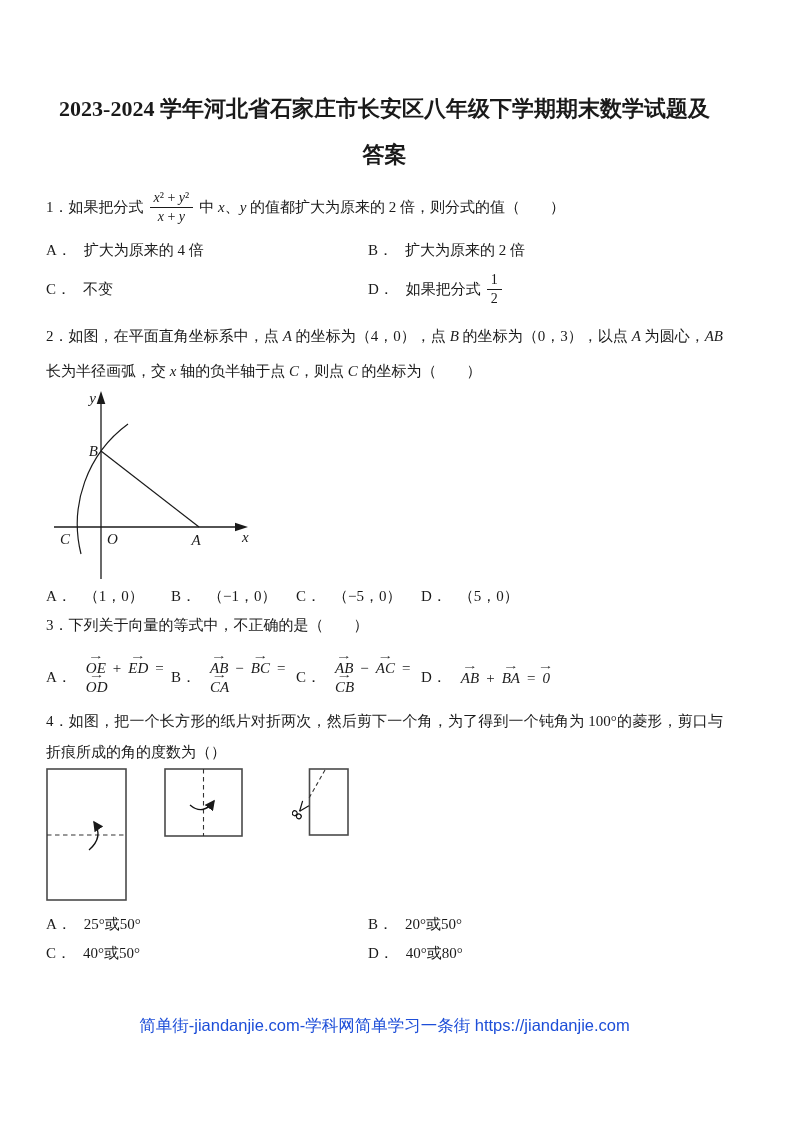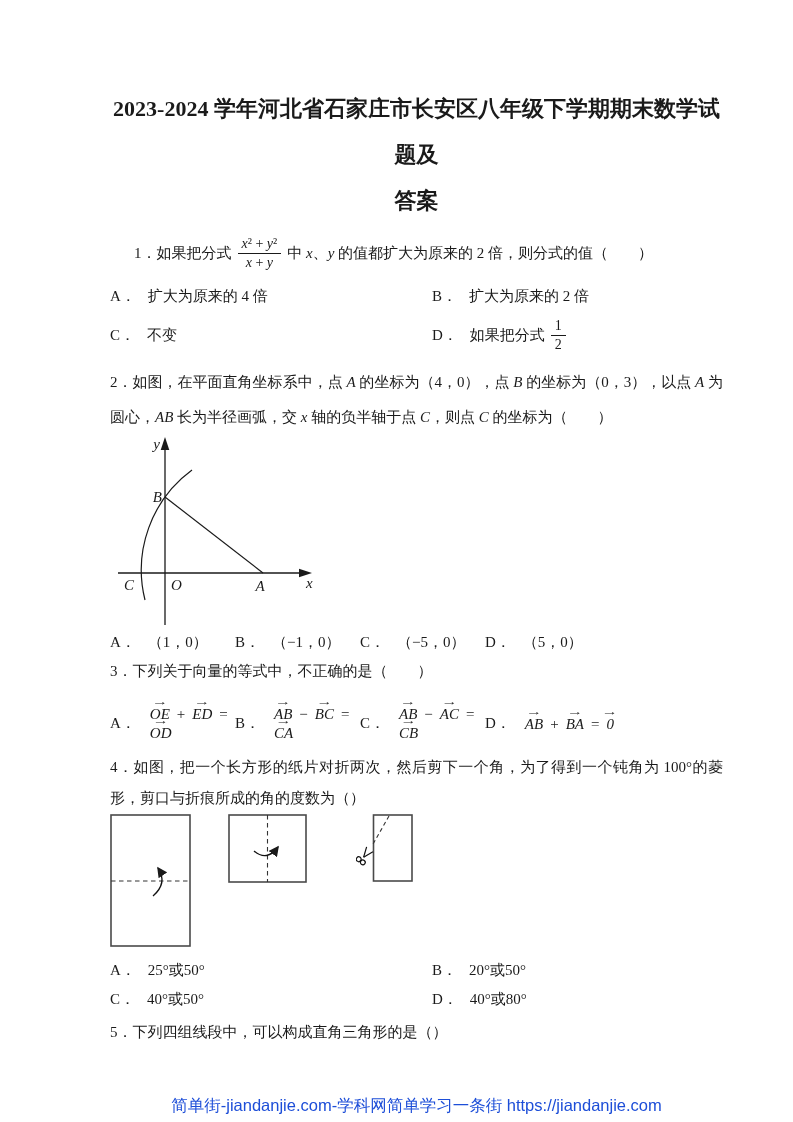--- a/index.html
+++ b/index.html
@@ -1,32 +1,32 @@
 <!DOCTYPE html>
 <html><head>
 <meta charset="utf-8">
 <style>
   html,body{margin:0;padding:0;background:#fff;}
   .page{
     position:relative;
     width:793px;height:1122px;
     box-sizing:border-box;
-    padding:86px 70px 0 110px;
+    padding:86px 70px 0 46px;
     overflow:hidden;
     background:#ffffff;
     font-family:"Liberation Serif","DejaVu Serif",serif;
     color:#1a1a1a;
     font-size:15px;
   }
   .title{ text-align:center; font-weight:700; font-size:22px; line-height:46px; margin:0 0 6px 0;}
   .title .tline{display:block;}
   .sec-heading{ font-weight:700; font-size:15.5px; line-height:22px; }
   .q-par{ margin:0; text-align:justify; line-height:35px; }
   .q4-par{ line-height:31px; margin-top:10px; }
-  .q1-row{ margin-top:12px; display:flex; align-items:center;margin-left:24px; }
+  .q1-row{ margin-top:12px; display:flex; align-items:center; }
   .q1-row .seg{ white-space:nowrap; }
   i{ font-family:"Liberation Serif","DejaVu Serif",serif; }
   
   .frac{ display:inline-block; vertical-align:middle; text-align:center; margin:0 6px; line-height:1.15; font-size:14px; }
   .frac .num{ display:block; border-bottom:1.2px solid #1a1a1a; padding:0 4px 1px 4px;text-align:center; }
   .frac .den{ display:block; padding:1px 4px 0 4px; }
   
   .opts2{ display:grid; grid-template-columns:322px 1fr; }
   .opts4{ display:grid; grid-template-columns:125px 125px 125px 1fr; }
   .opt{ display:flex; align-items:center; }
@@ -209,17 +209,16 @@
     <div class="opt">
       <span class="olabel">C．</span>
       <span>40°或50°</span>
     </div>
     <div class="opt">
       <span class="olabel">D．</span>
       <span>40°或80°</span>
     </div>
   </div>
 
-  <p class="q-par q5-par">5．下列四组线段中，可以构成直角三角形的是（）</p>
 
   <div class="footer" style="color: #1d4ed8;">简单街-jiandanjie.com-学科网简单学习一条街 https://jiandanjie.com</div>
 
 </div>
 
 </body></html>

